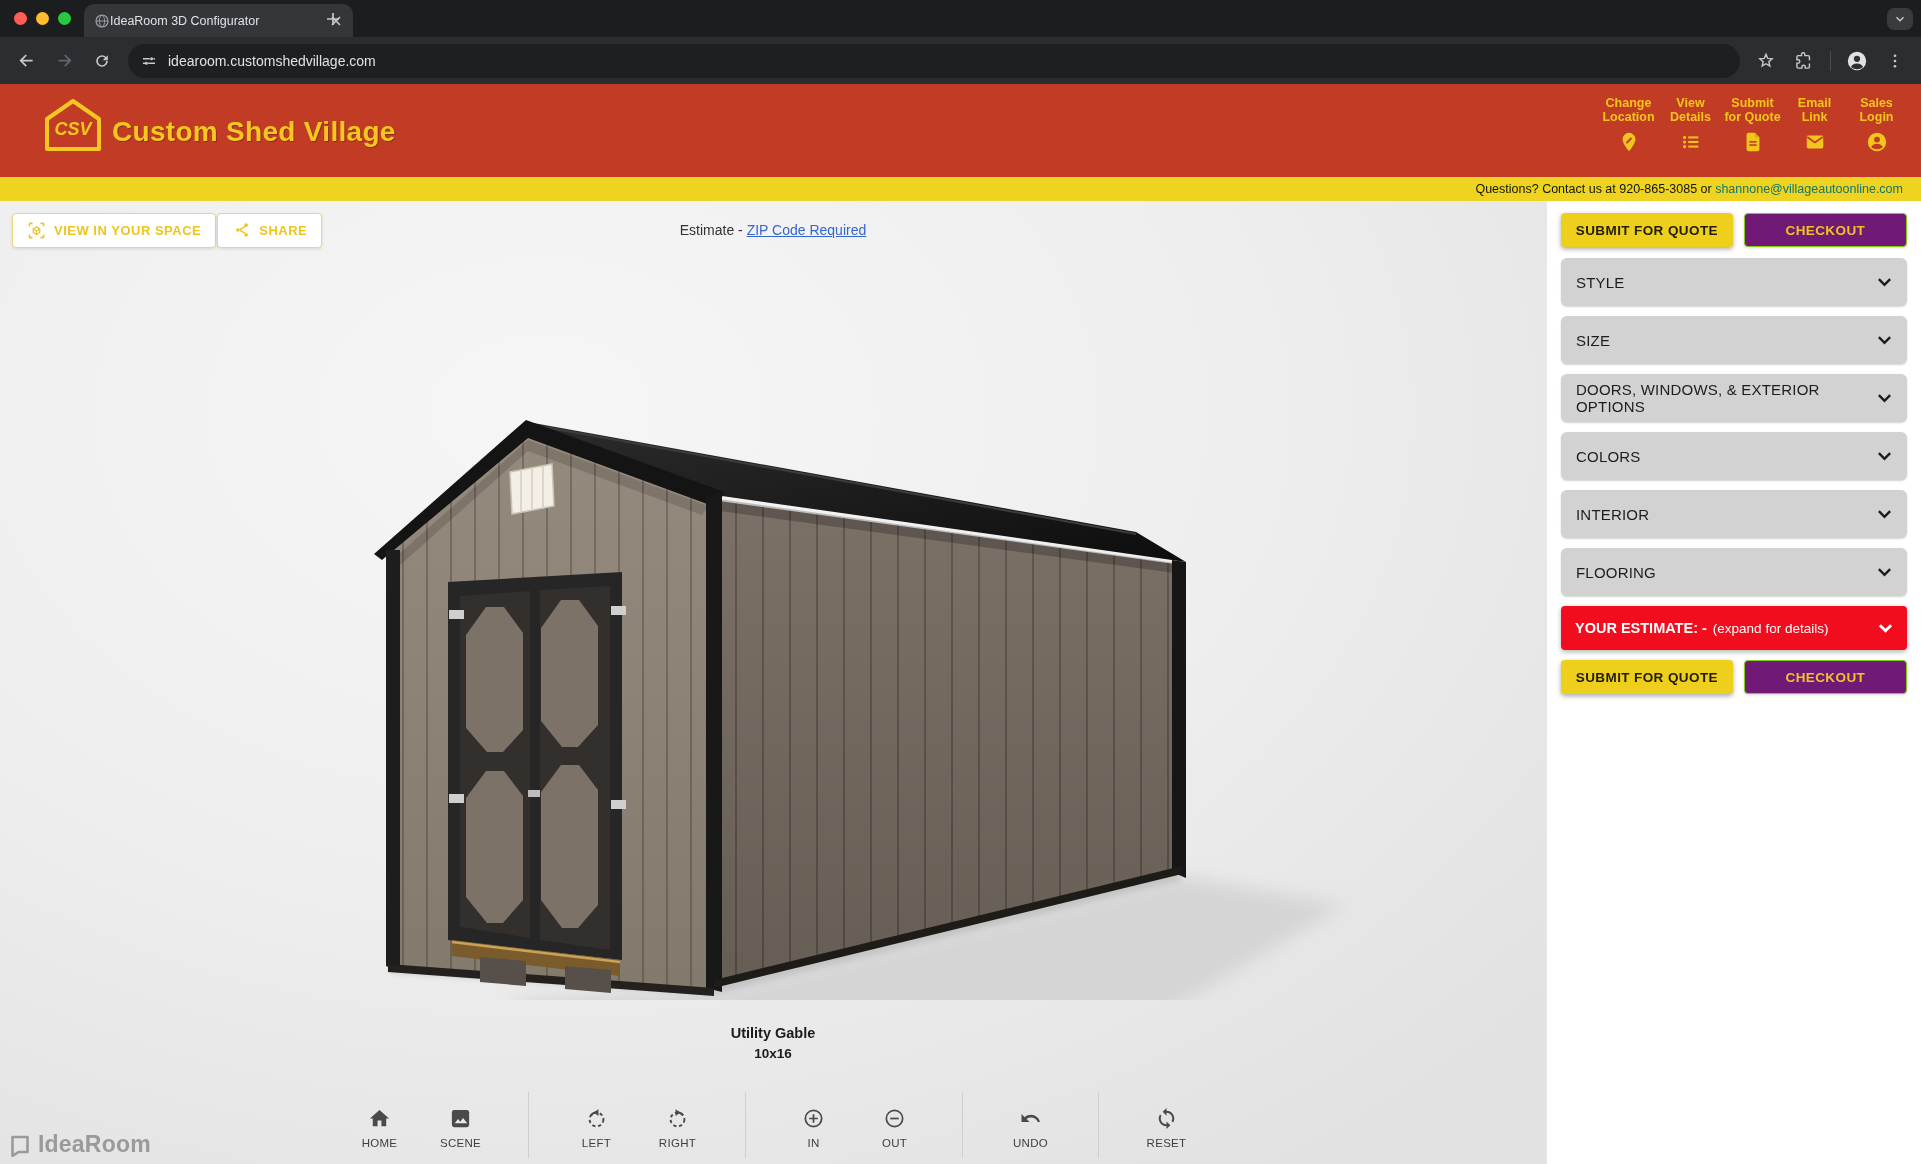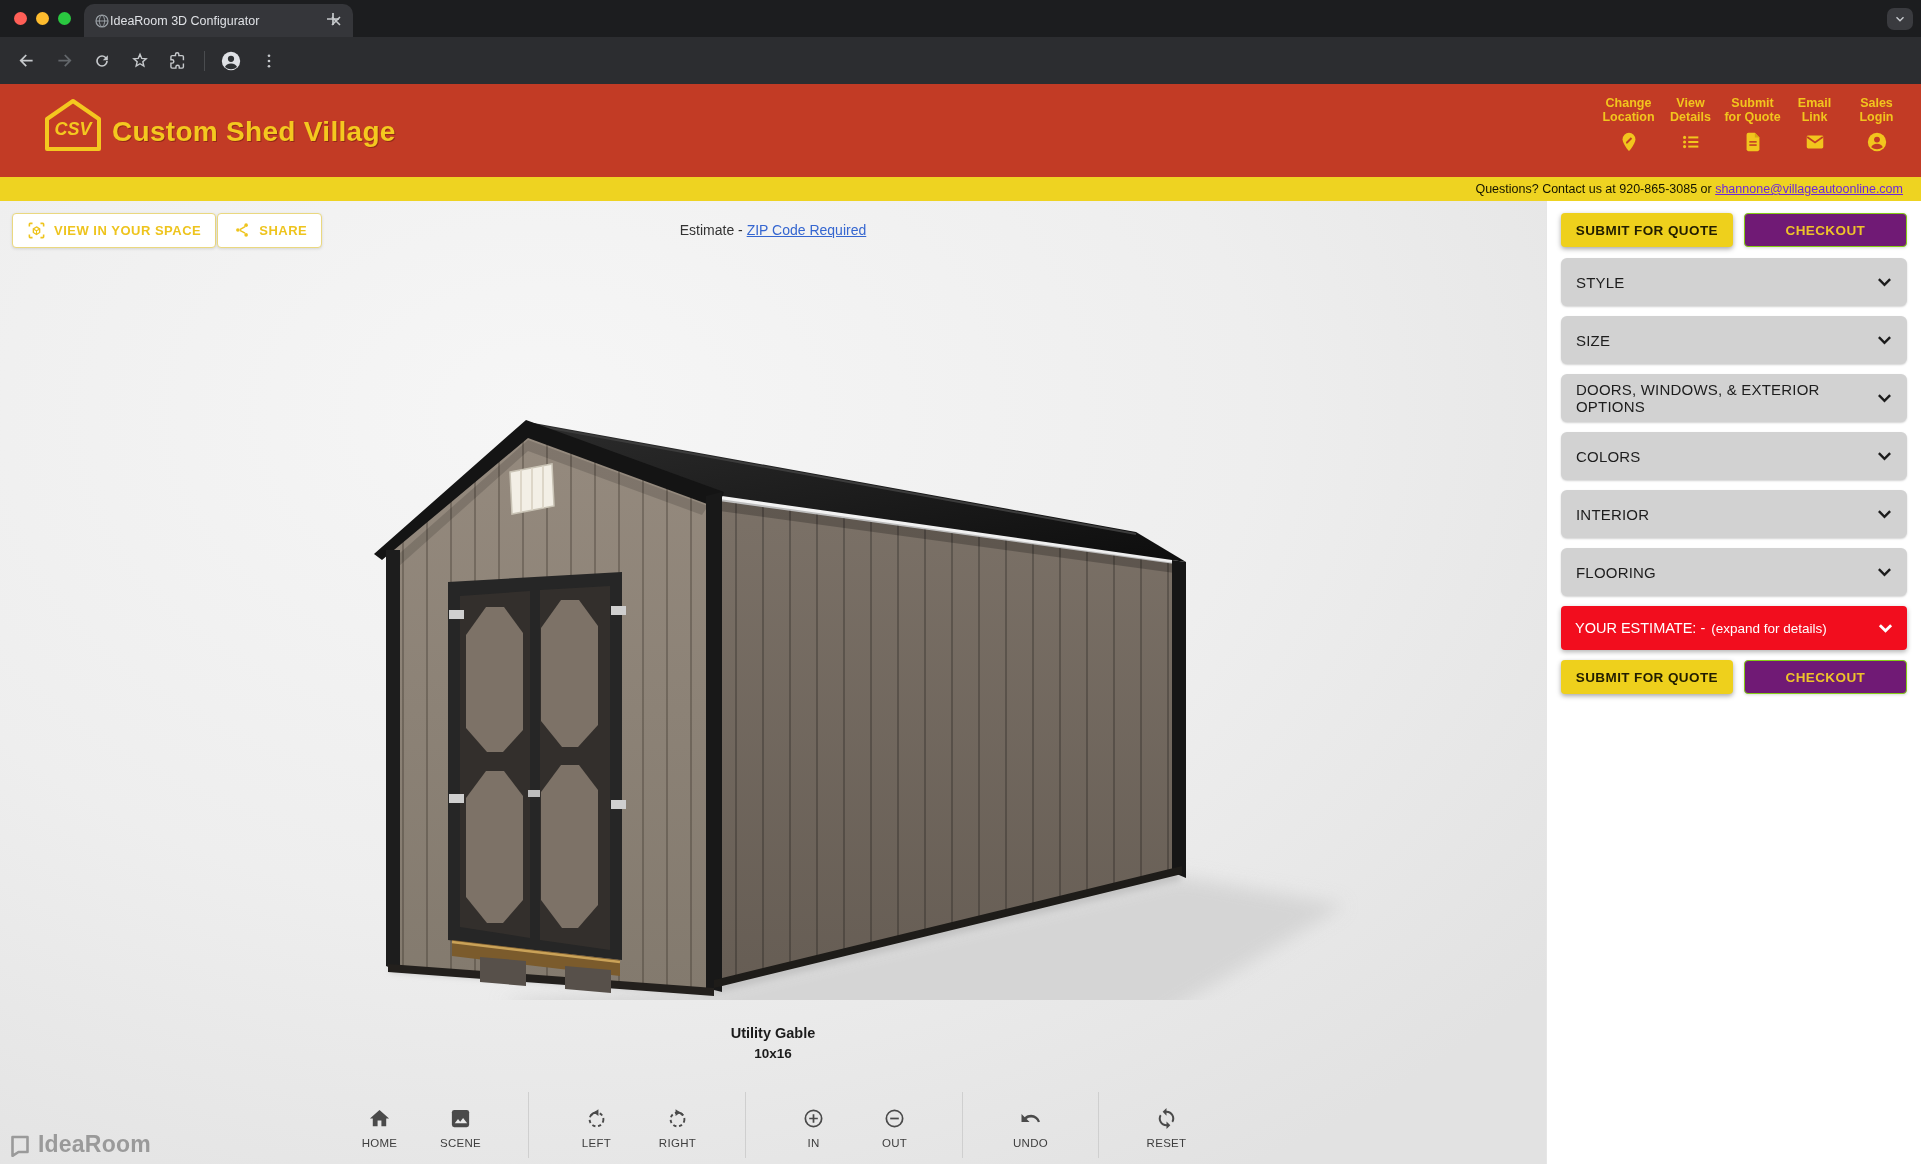--- a/index.html
+++ b/index.html
@@ -25,21 +25,21 @@
   
   .appheader{position:relative;height:93px;background:#c23b25;}
   .brand{position:absolute;left:44px;top:14px;display:flex;align-items:flex-end;}
   .brand-name{margin:0 0 4px 10px;color:#f4c81f;font-size:28px;font-weight:bold;letter-spacing:.3px;text-shadow:1px 1px 0 rgba(60,10,0,.35);}
   .hlinks{position:absolute;right:16px;top:12px;display:flex;gap:5px;}
   .hlink{width:57px;text-align:center;color:#f2c51d;font-size:12.5px;font-weight:bold;line-height:1.15;cursor:pointer;background:none;border:none;padding:0;}
   .hlink .hicon{display:block;margin:6px auto 0;width:22px;height:22px;color:#f2c51d;}
 
   
   .contactbar{height:24px;background:#eed321;font-size:12.5px;color:#141400;text-align:right;line-height:24px;padding-right:18px;}
-  .contactbar a{color:#6d28d9;text-decoration:underline;cursor:pointer;}
+  .contactbar a{color:#0f766e;cursor:pointer;}
 
   
   .main{display:flex;height:963px;}
   .canvas{position:relative;width:1546px;height:100%;background:radial-gradient(1300px 900px at 35% 22%, #f6f6f6 0%, #eeeeee 55%, #e2e2e2 100%);overflow:hidden;}
   .sidebar{width:375px;height:100%;background:#fff;border-left:1px solid #e6e6e6;padding:12px 14px 0;}
 
   
   .canvas-top{position:absolute;left:12px;top:12px;display:flex;gap:1px;}
   .ar-btn{height:35px;display:flex;align-items:center;gap:8px;background:#fff;border:1px solid #ead87f;border-radius:4px;padding:0 14px;color:#eec41e;font-size:13px;font-weight:bold;letter-spacing:.5px;box-shadow:0 1px 3px rgba(0,0,0,.12);cursor:pointer;}
   .ar-btn .bicon{width:19px;height:19px;color:#eec41e;}
@@ -63,21 +63,21 @@
 
   
   .btnrow{display:flex;gap:11px;margin-bottom:11px;}
   .btn{height:34px;border:none;border-radius:4px;font-size:13.5px;font-weight:bold;letter-spacing:.4px;cursor:pointer;}
   .btn.yellow{flex:1.07;background:#eed01c;color:#221d00;box-shadow:0 2px 5px rgba(0,0,0,.35);}
   .btn.white{flex:1;background:#701a75;color:#eec32a;border:1px solid #84cc16;box-shadow:0 1px 3px rgba(0,0,0,.15);}
   .acc{height:48px;margin-bottom:10px;background:#d2d2d2;border-radius:6px;display:flex;align-items:center;justify-content:space-between;padding:0 15px;cursor:pointer;box-shadow:0 1px 2px rgba(0,0,0,.18);}
   .acc .alabel{font-size:15px;color:#1d1d1d;letter-spacing:.2px;}
   .chev{width:15px;height:10px;flex:none;}
   .estbar{height:44px;margin:8px 0 10px;background:#f20d1e;border-radius:4px;display:flex;align-items:center;padding:0 14px;color:#fff;cursor:pointer;box-shadow:0 2px 5px rgba(0,0,0,.3);}
-  .estbar .et1{font-size:14.5px;font-weight:normal;}
+  .estbar .et1{font-size:14.5px;font-weight:bold;}
   .estbar .et2{font-size:13.5px;margin-left:6px;}
   .estbar .chev{margin-left:auto;}
 </style>
 </head>
 <body>
 
 <div class="window">
 
   <div class="tabstrip">
     <div class="lights">
@@ -120,20 +120,32 @@
     <button class="icon-btn navbtn">
       <svg width="21" height="21" viewBox="0 0 24 24">
           <path d="M5 11h11.2l-4.6-4.6L13 5l7 7-7 7-1.4-1.4 4.6-4.6H5z" fill="#63676b"></path>
         </svg>
     </button>
     <button class="icon-btn navbtn">
       <svg width="20" height="20" viewBox="0 0 24 24">
           <path d="M12 5a7 7 0 1 0 7 7h-2a5 5 0 1 1-5-5c1.4 0 2.7.6 3.6 1.5L13 11h6V5l-2.1 2.1A7 7 0 0 0 12 5z" fill="#c6c9cc"></path>
         </svg>
     </button>
+    <div class="addresspill">
+      <span style="display:flex;">
+        <svg width="18" height="18" viewBox="0 0 24 24">
+            <g stroke="#c7cacc" stroke-width="1.8" fill="none">
+              <path d="M4 9h9M18 9h2M4 15h3M11 15h9"></path>
+            </g>
+            <circle cx="15.5" cy="9" r="2" fill="#c7cacc"></circle>
+            <circle cx="8.5" cy="15" r="2" fill="#c7cacc"></circle>
+          </svg>
+      </span>
+      <span class="url">idearoom.customshedvillage.com</span>
+    </div>
     <button class="icon-btn navbtn">
       <svg width="20" height="20" viewBox="0 0 24 24">
           <path d="m12 4 2.1 4.9 5.3.5-4 3.5 1.2 5.2L12 15.3 7.4 18l1.2-5.2-4-3.5 5.3-.5z" fill="none" stroke="#c6c9cc" stroke-width="1.7"></path>
         </svg>
     </button>
     <button class="icon-btn navbtn">
       <svg width="20" height="20" viewBox="0 0 24 24">
           <path d="M18.5 11V7a1.5 1.5 0 0 0-1.5-1.5h-4V4a2 2 0 1 0-4 0v1.5H5A1.5 1.5 0 0 0 3.5 7v3.5H5a2 2 0 1 1 0 4H3.5V19A1.5 1.5 0 0 0 5 20.5h4.5V19a2 2 0 1 1 4 0v1.5H17a1.5 1.5 0 0 0 1.5-1.5v-4" fill="none" stroke="#c6c9cc" stroke-width="1.7"></path>
         </svg>
     </button>

